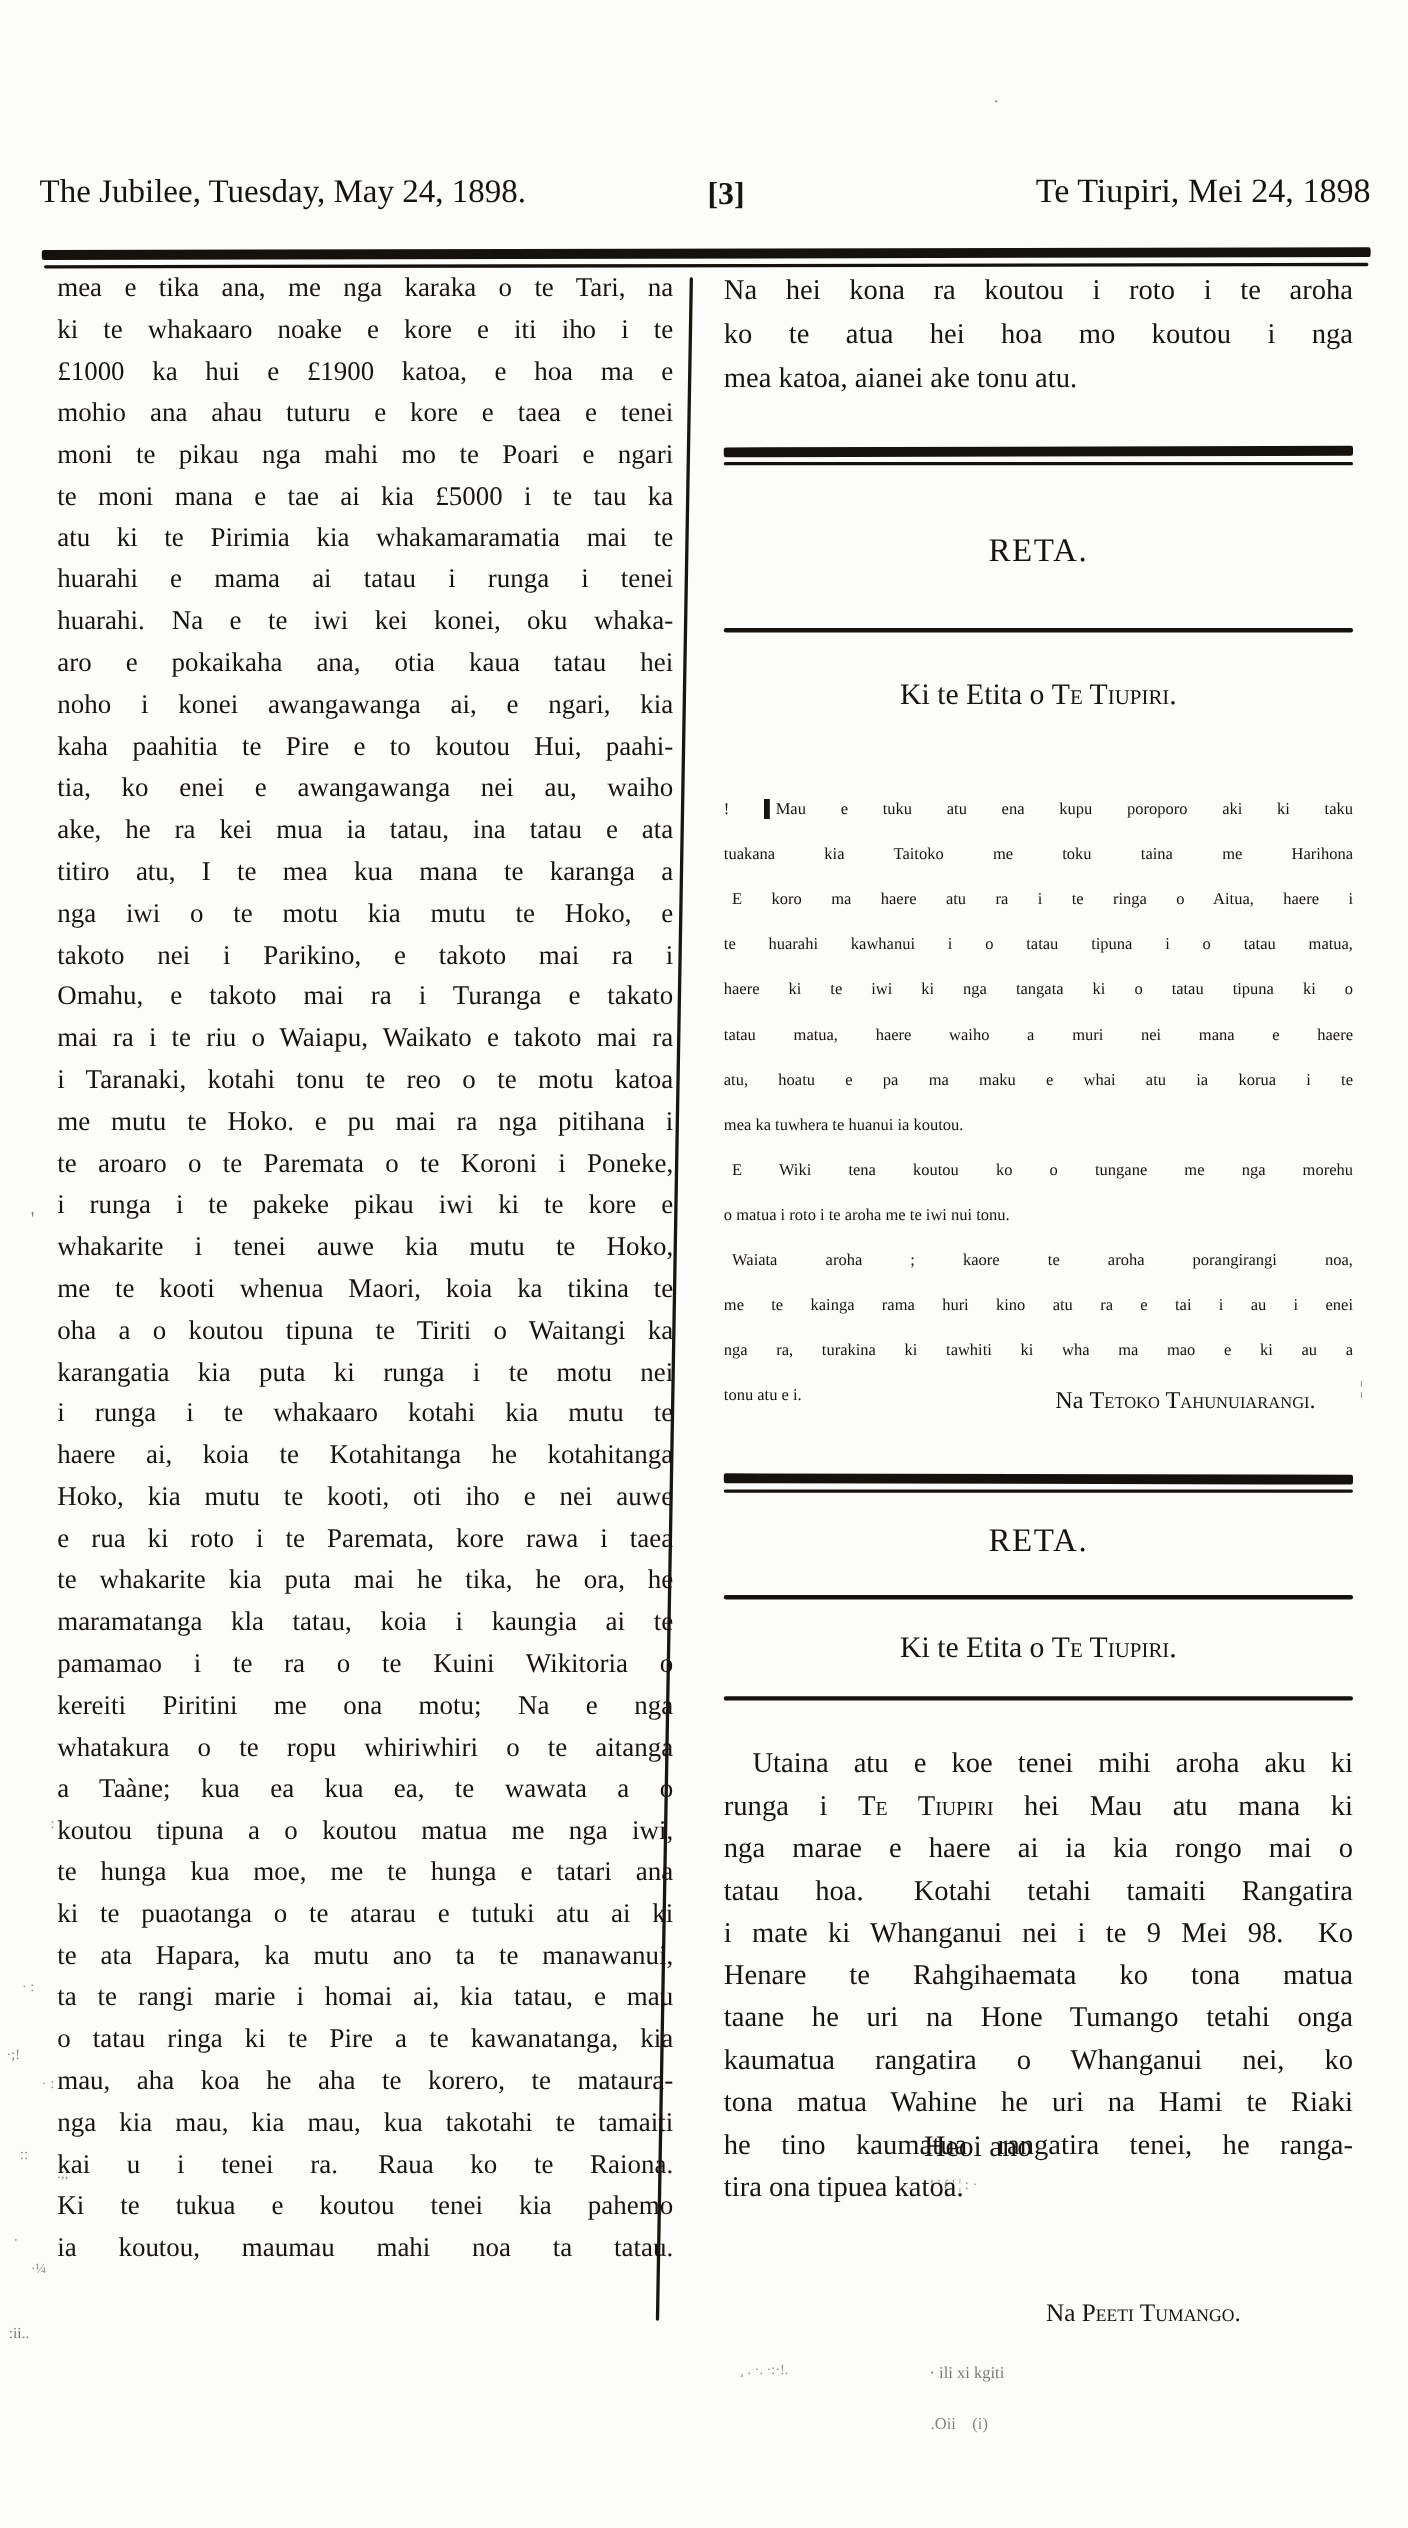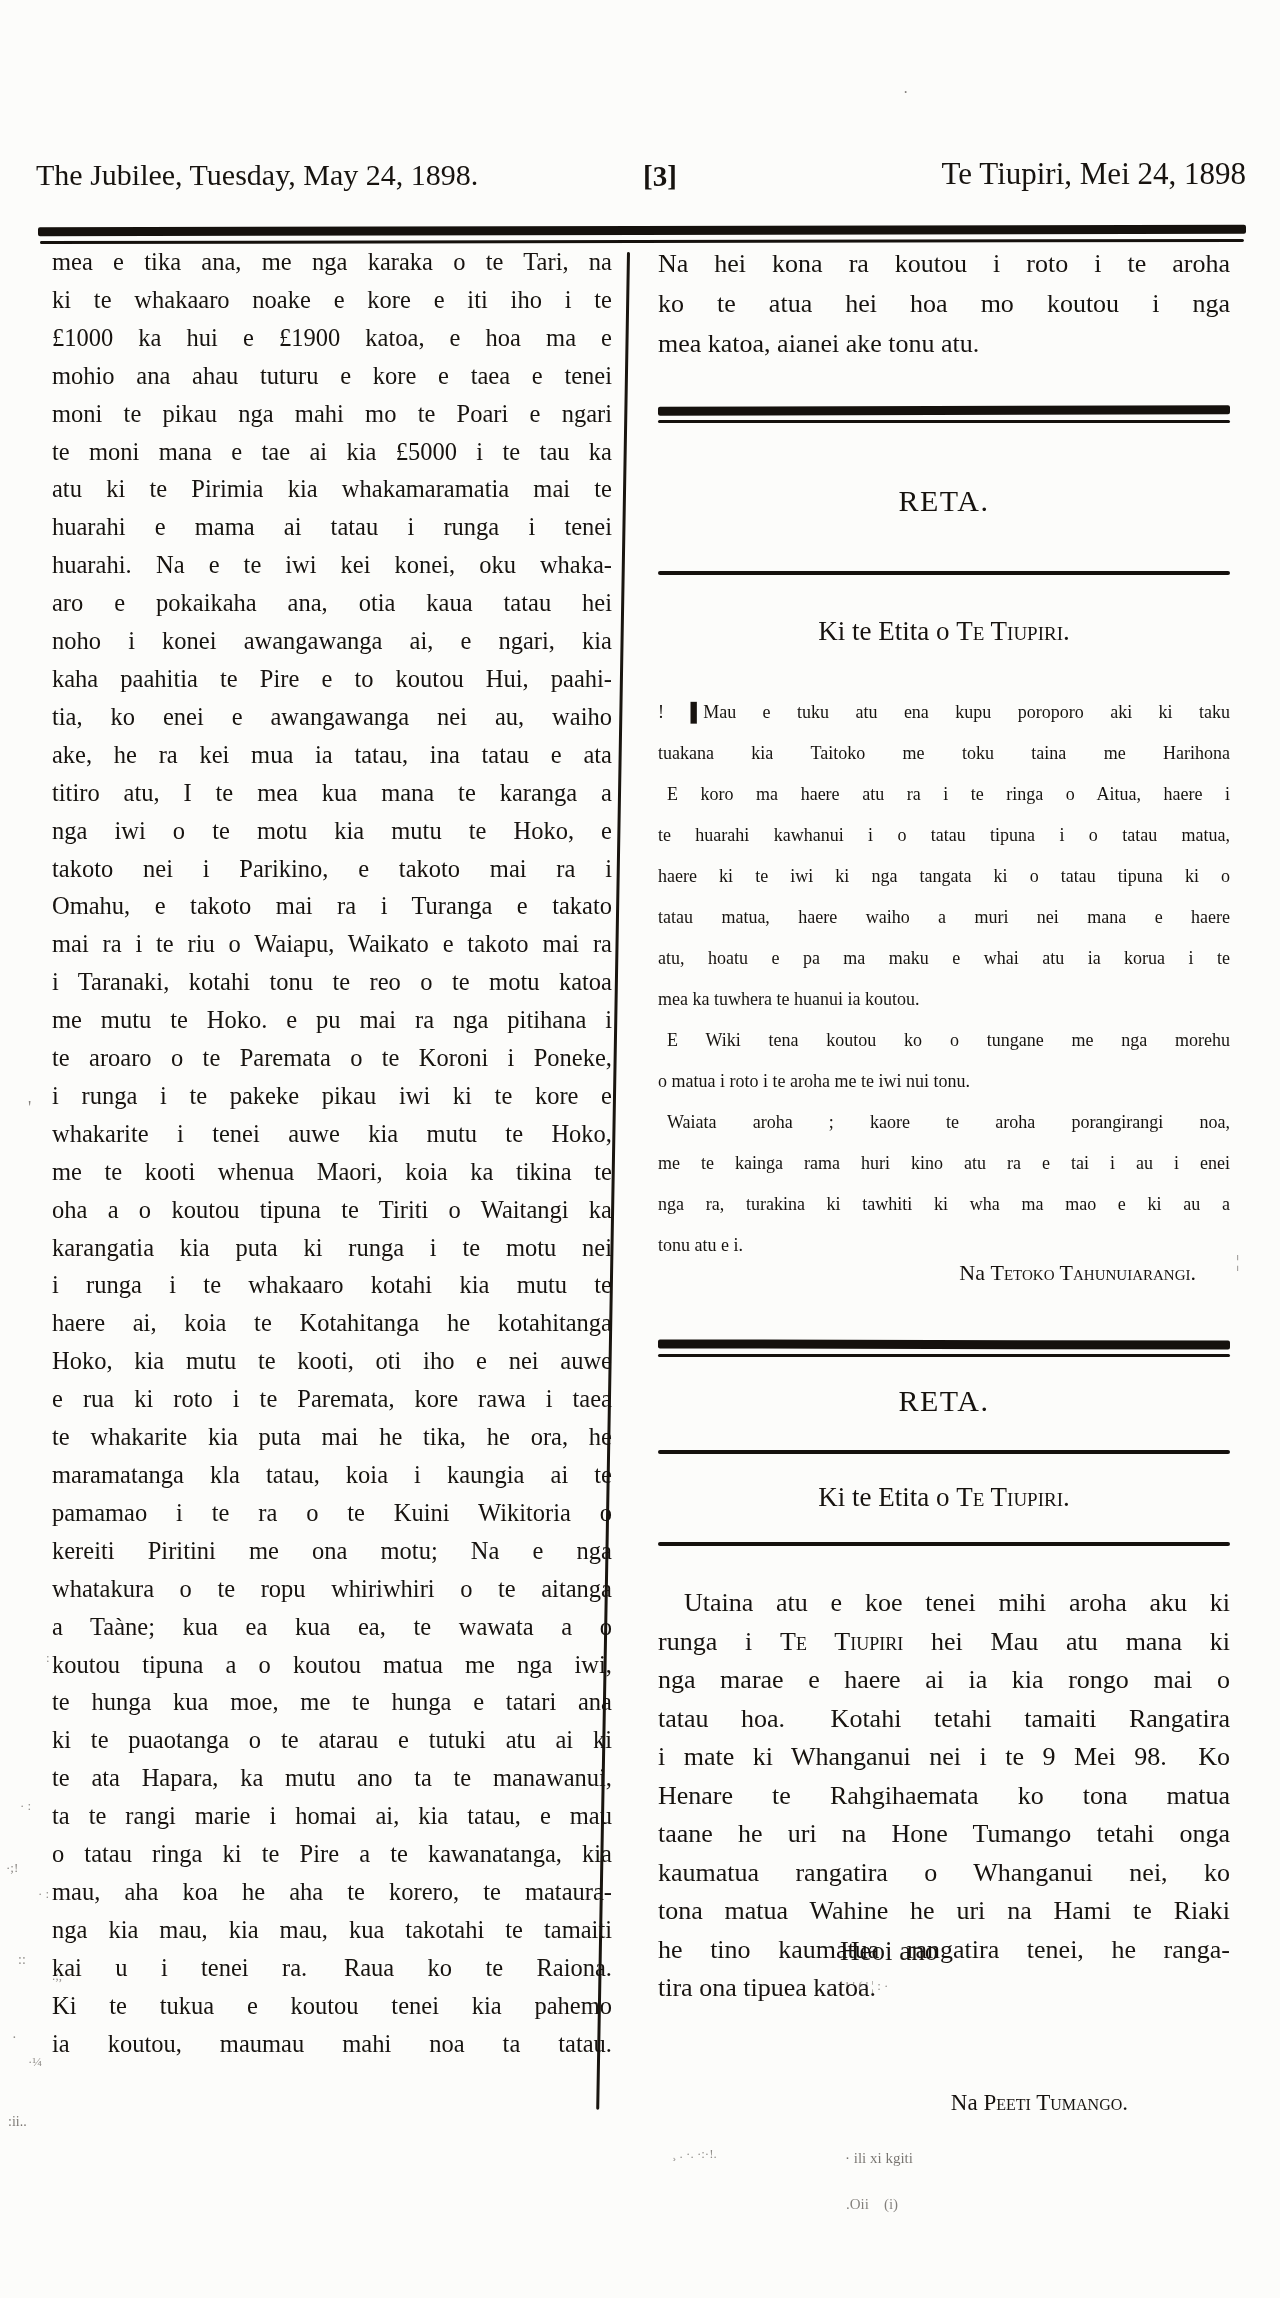--- a/index.html
+++ b/index.html
@@ -26,21 +26,21 @@
   .line.flush{text-align:left;text-align-last:left;}
   .intro{top:0;font-size:26px;line-height:40px;}
   .r-rule1-thick{left:2px;top:162px;width:552px;height:9px;transform:rotate(-0.15deg);}
   .r-rule1-thin {left:2px;top:176px;width:552px;height:3px;}
   .reta1{top:240px;}
   .reta-h{text-align:center;font-size:30px;letter-spacing:1.5px;}
   .dash{position:absolute;background:#15110d;height:4px;width:46px;left:263px;border-radius:2px;}
   .dash1{top:327px;}
   .salut{text-align:center;font-size:27px;}
   .salut1{top:372px;}
-  .letter1{top:448px;font-size:18px;line-height:41px;}
+  .letter1{top:472px;font-size:15px;line-height:41px;}
   .sig{text-align:right;font-size:22px;}
   .sig1{top:1016px;padding-right:34px;box-sizing:border-box;}
   .r-rule2-thick{left:-4px;top:1096px;width:558px;height:9px;transform:rotate(0.12deg);}
   .r-rule2-thin {left:-2px;top:1110px;width:556px;height:3px;}
   .reta2{top:1140px;}
   .dash2a{top:1206px;}
   .salut2{top:1238px;}
   .dash2b{top:1298px;}
   .letter2{top:1340px;font-size:26px;line-height:38.5px;}
   .heoi{top:1692px;font-size:27px;padding-left:182px;box-sizing:border-box;}

